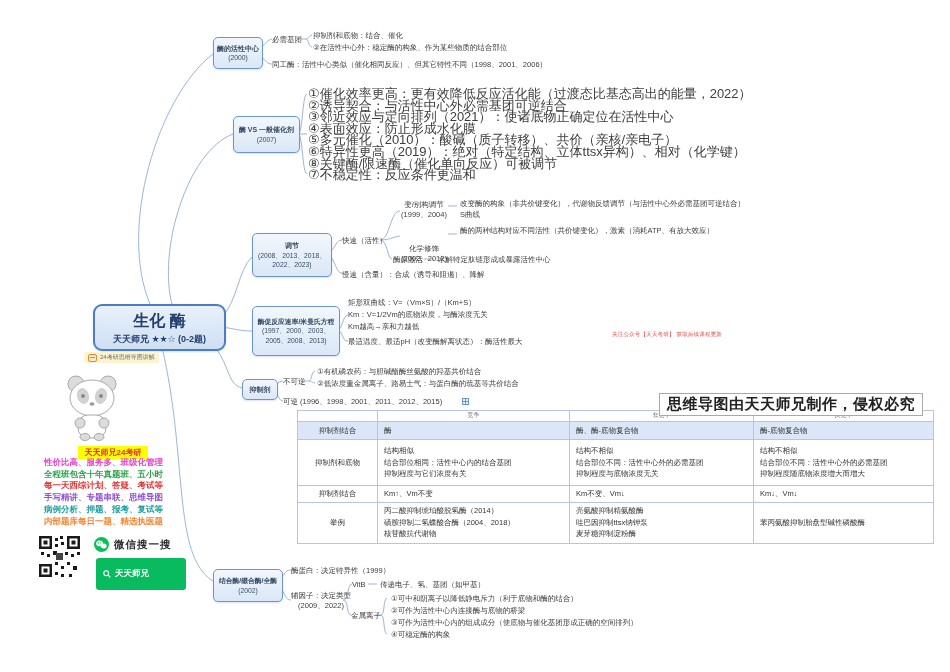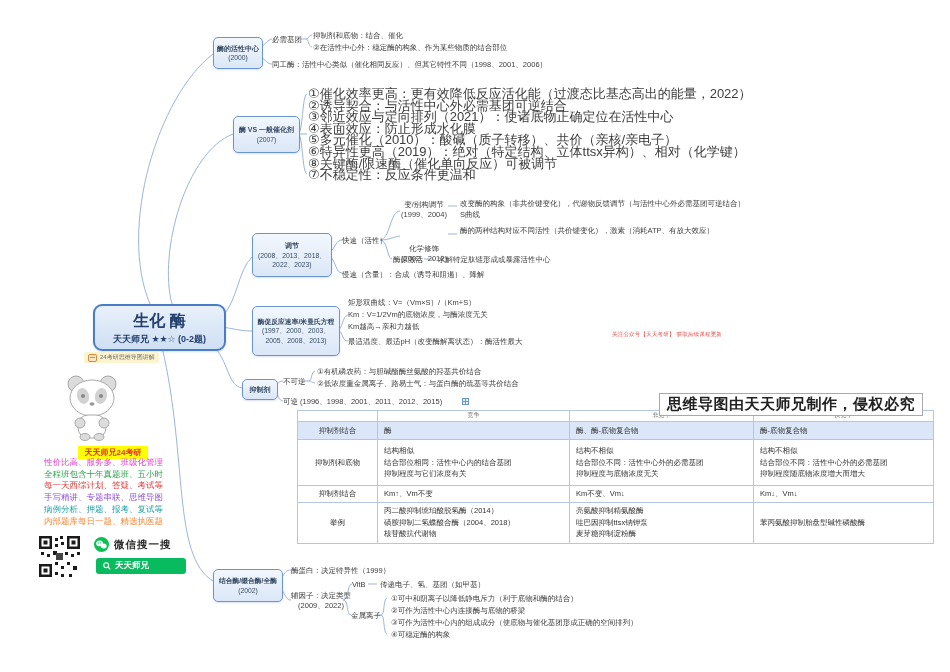--- a/index.html
+++ b/index.html
@@ -30,26 +30,26 @@
   table.inh tr.r1 td{background:#dbe7f8;}
   table.inh td.lab{text-align:center;}
   .tag{position:absolute;z-index:2;display:flex;align-items:center;gap:3px;background:#fcf3cf;
     padding:1px 4px;border-radius:2px;}
   .tagicon{display:inline-block;width:7px;height:6px;border:1px solid #e2883a;border-radius:2px;
     background:#fde8c8;position:relative;}
   .tagicon::after{content:"";position:absolute;left:1px;right:1px;top:2px;height:1px;background:#e2883a;}
   .tagtext{font-size:6px;color:#6b6b6b;white-space:nowrap;}
   .rev{display:flex;align-items:center;gap:20px;}
   .promo-title{position:absolute;z-index:1;font-size:8px;font-weight:700;text-align:center;padding:1px 2px;}
-  .promo-lines{position:absolute;z-index:1;font-size:8.5px;font-weight:400;}
+  .promo-lines{position:absolute;z-index:1;font-size:8.5px;font-weight:700;}
   .promo-lines div{line-height:11.7px;white-space:nowrap;}
   .wechat-row{position:absolute;z-index:1;display:flex;align-items:center;gap:5px;}
   .wechat-label{font-size:10.5px;font-weight:600;color:#2b2b2b;letter-spacing:1px;}
   .pill{position:absolute;z-index:1;display:flex;align-items:center;gap:4px;background:#09bb5f;
-    border-radius:3px;padding:2px 7px;color:#fff;font-size:8.5px;font-weight:600;}
+    border-radius:3px;padding:10px 7px;color:#fff;font-size:8.5px;font-weight:600;}
   svg.abs{position:absolute;z-index:1;}
 </style>
 </head>
 <body>
 
 <div class="canvas">
 
   <svg class="links" width="950" height="672">
     <path d="M150,304 C118,228 158,96 213,54"></path>
     <path d="M172,304 C158,252 186,152 233,134"></path>

